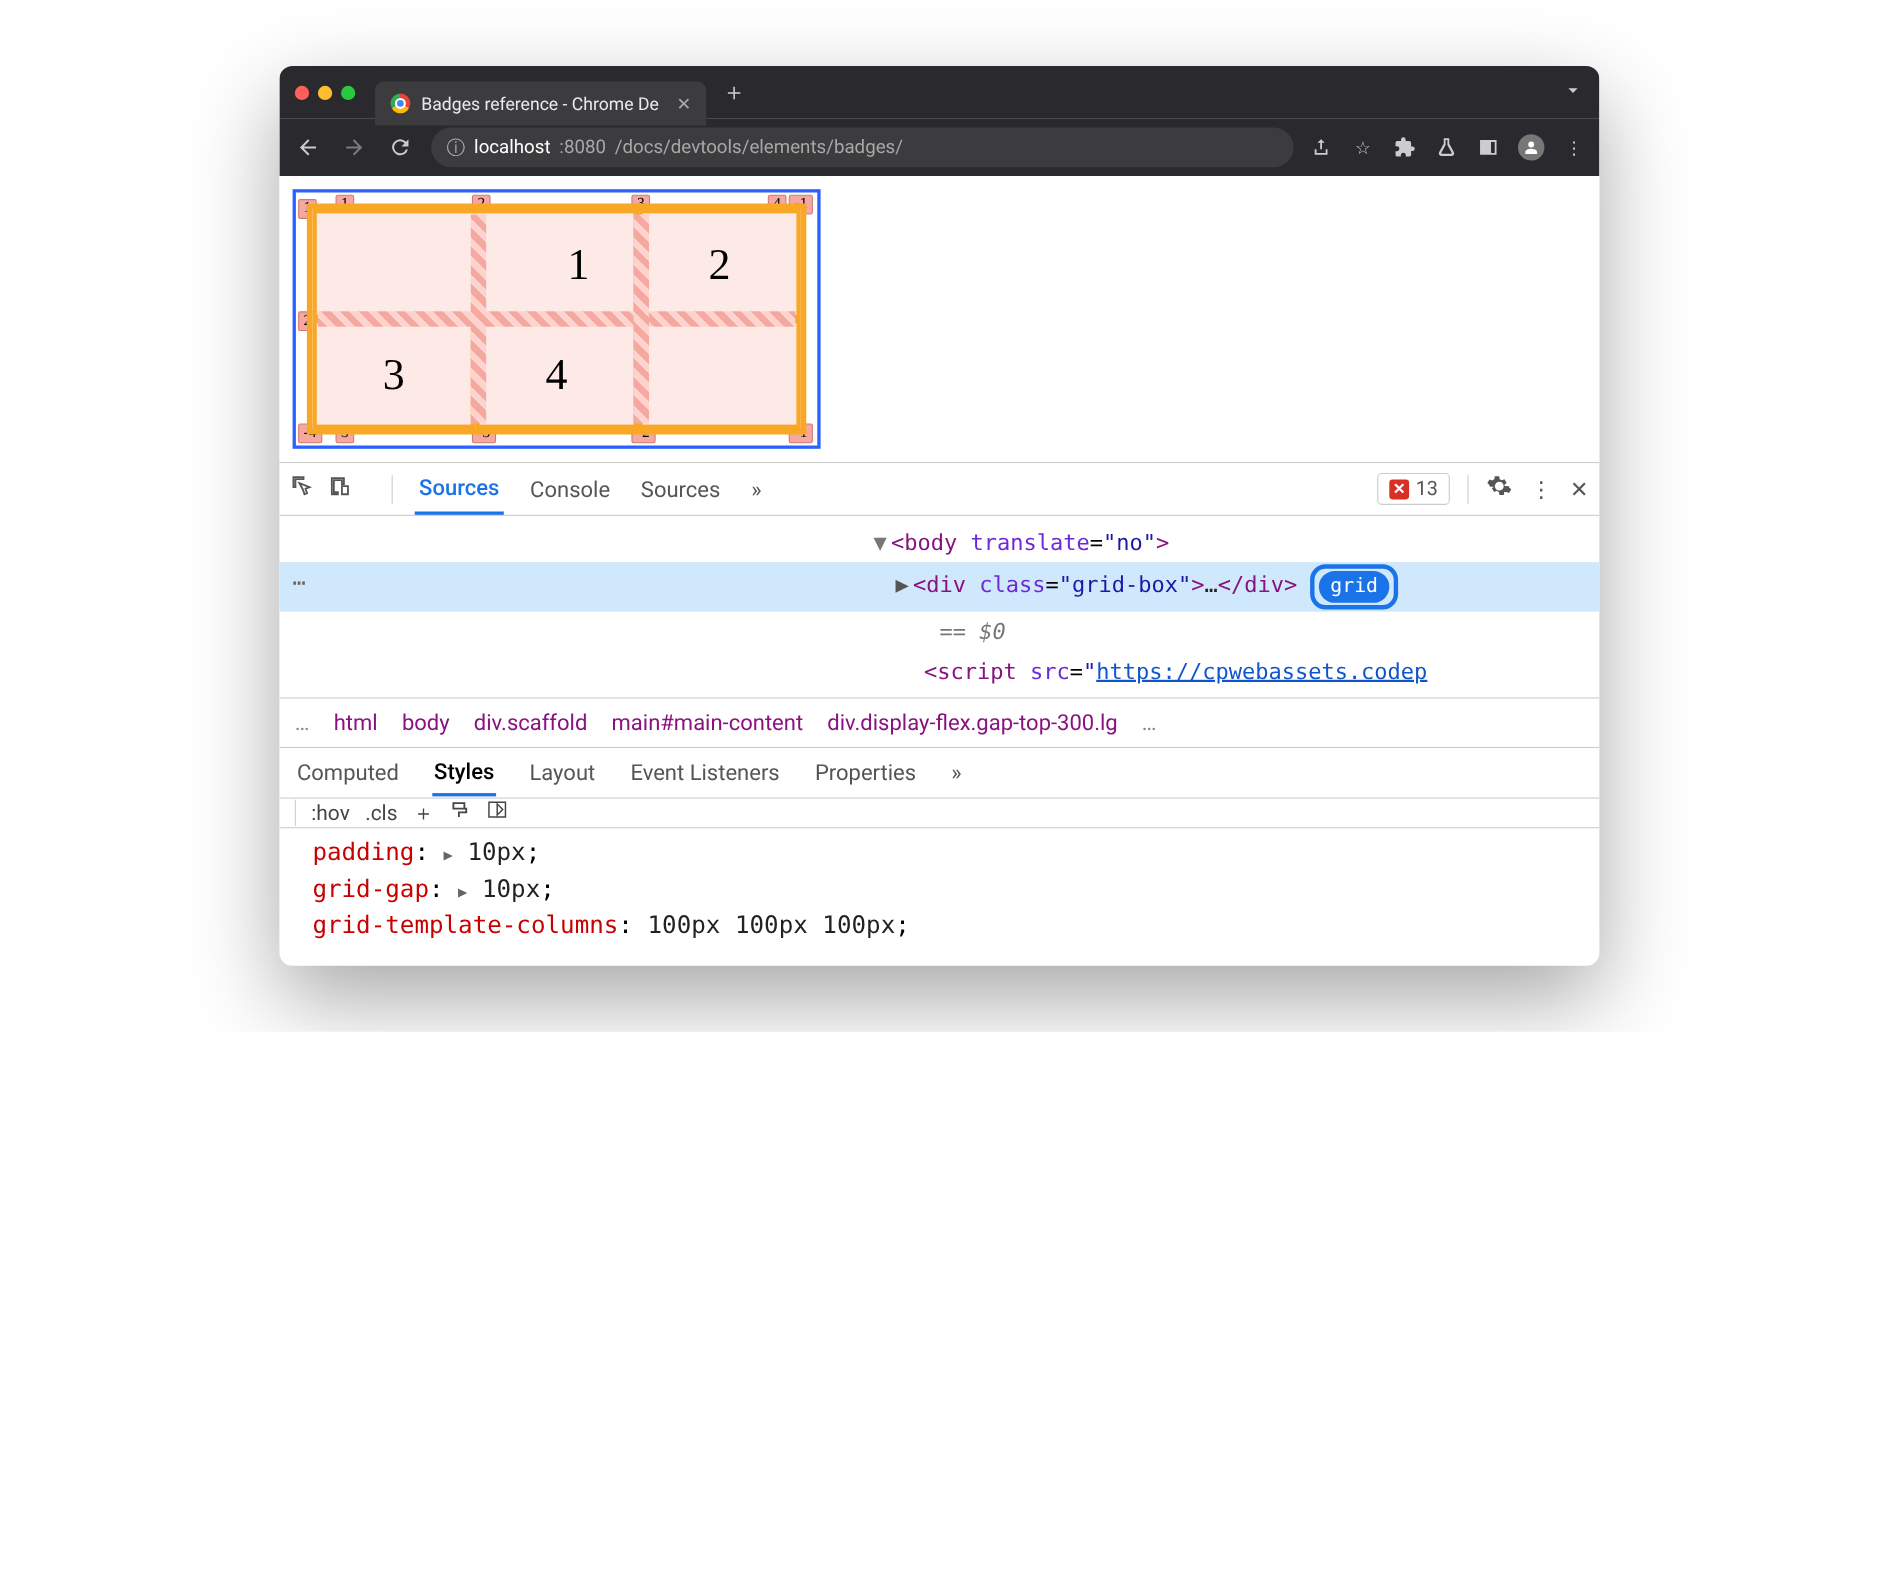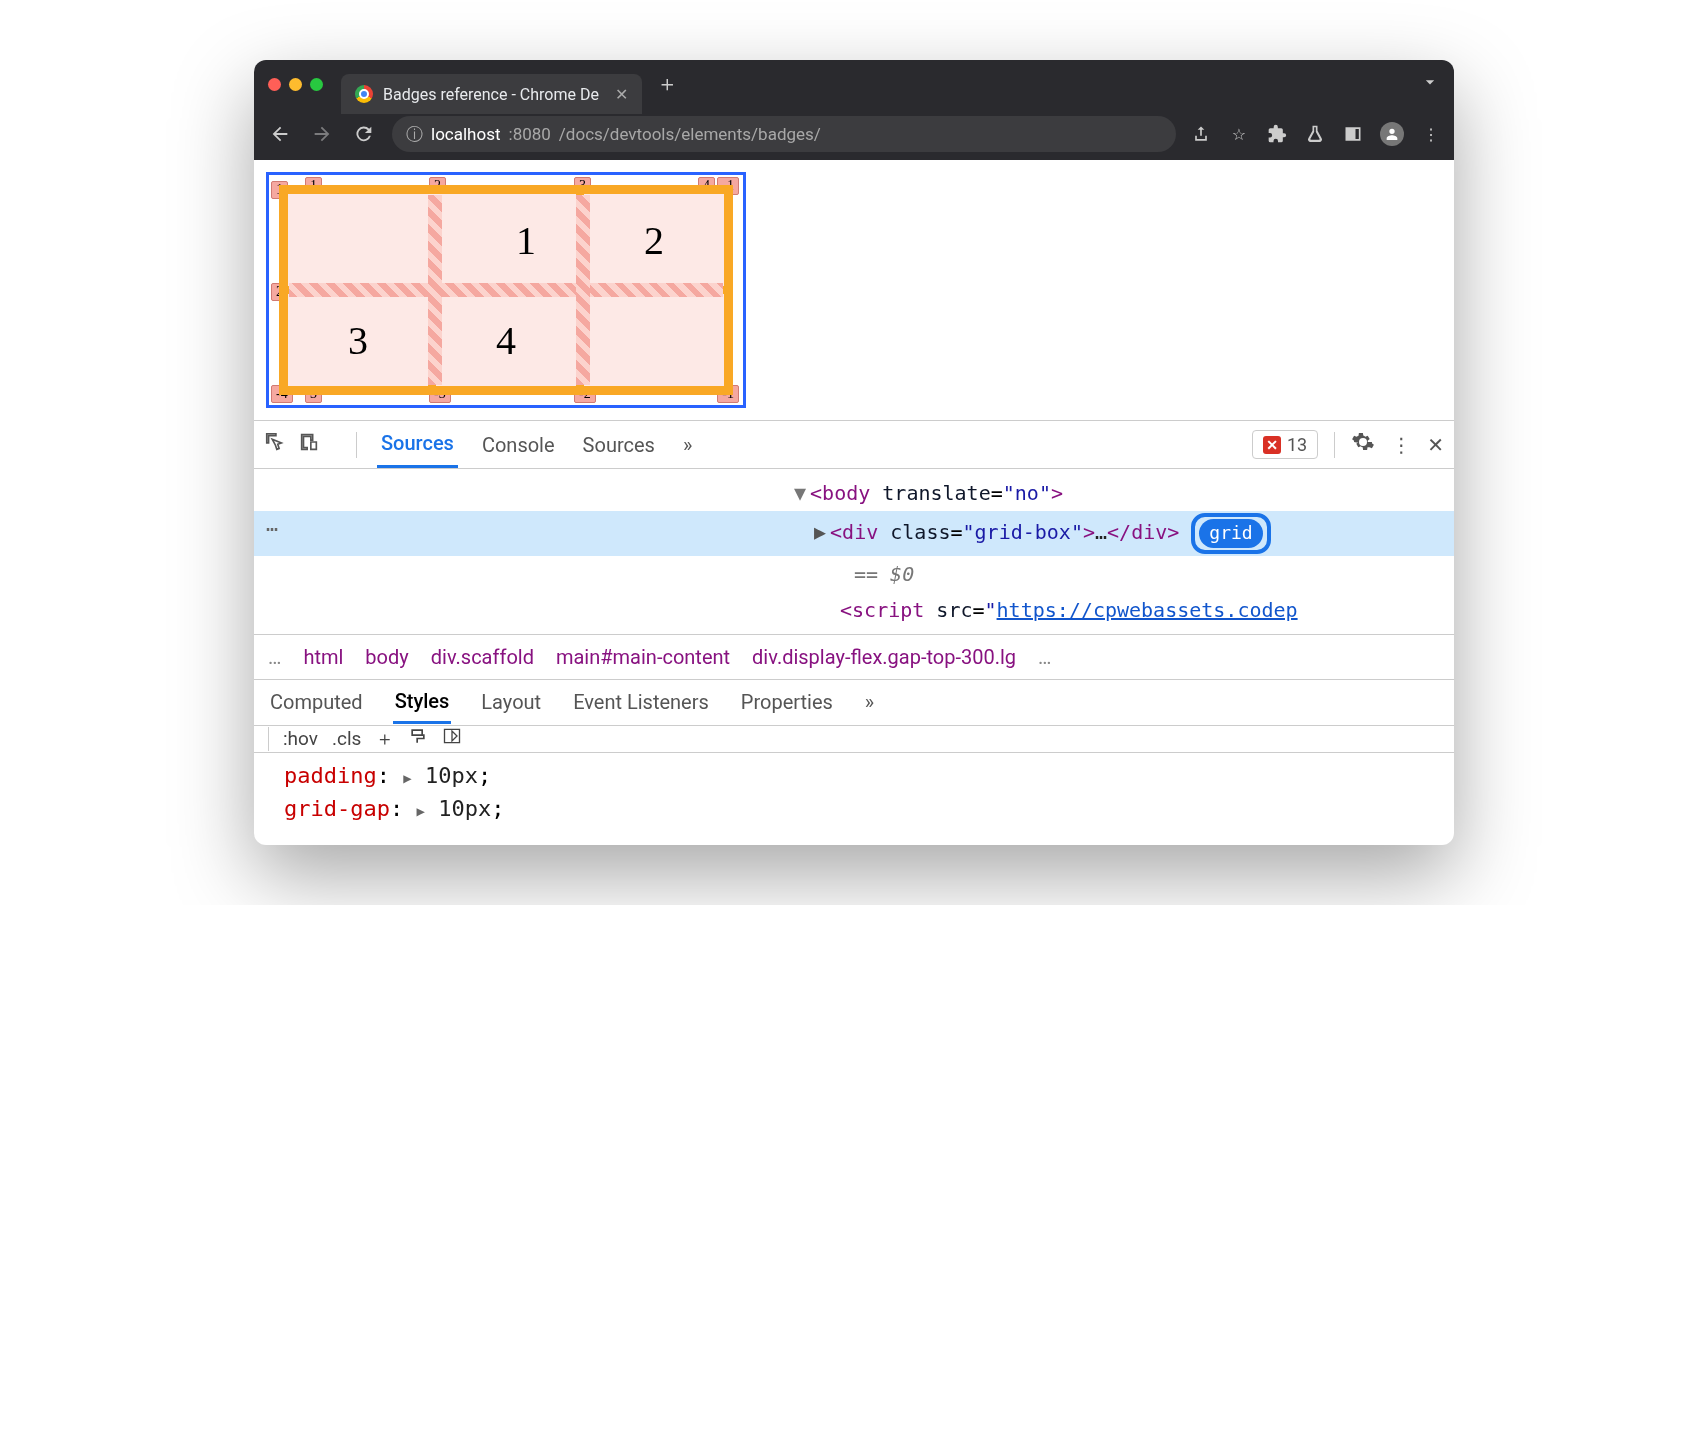--- a/index.html
+++ b/index.html
@@ -63,21 +63,21 @@
 .error-x { background: #d93025; color:#fff; width:18px; height:18px; border-radius:3px; display:flex; align-items:center; justify-content:center; font-size:14px; font-weight:bold; }
 
 .dom-tree { font-family: "SF Mono", Menlo, monospace; font-size: 20px; line-height: 1.6; padding: 6px 0; }
 .dom-line { padding: 2px 20px 2px 540px; white-space: nowrap; overflow:hidden; }
 .dom-line.selected { background: #cfe8fc; position:relative; }
 .dom-line.selected::before { content:"⋯"; position:absolute; left:12px; color:#666; font-size:20px; letter-spacing:2px; }
 .dom-indent1 { padding-left: 560px; }
 .dom-indent2 { padding-left: 600px; }
 .tag-bracket { color: #881280; }
 .tag-name { color: #881280; }
-.attr-name { color: #0f172a; }
+.attr-name { color: #6d28d9; }
 .attr-val { color: #1a1aa6; }
 .quote { color: #1a1aa6; }
 .ellip { color: #222; }
 .selected-ref { color: #777; font-style: italic; }
 .script-url { color: #1155cc; text-decoration: underline; }
 .arrow { color: #777; margin-right: 4px; }
 .grid-badge-wrap { border: 4px solid #1a73e8; border-radius: 14px; padding: 2px 4px; display:inline-flex; }
 .grid-badge-inner { background:#1a73e8; color:#fff; border-radius: 999px; padding: 0 10px; font-size: 18px; }
 
 .breadcrumb { display: flex; gap: 22px; padding: 10px 14px; font-size: 20px; color: #881280; border-top: 1px solid #ccc; border-bottom: 1px solid #ccc; align-items:center; overflow:hidden; }
@@ -297,15 +297,18 @@
       </div>
     </div>
 
     <div class="css-rules">
       <div class="css-line">
         <span class="css-prop">padding</span>: <span class="tri">▶</span> <span class="css-val">10px</span>;
       </div>
       <div class="css-line">
         <span class="css-prop">grid-gap</span>: <span class="tri">▶</span> <span class="css-val">10px</span>;
       </div>
+      <div class="css-line">
+        <span class="css-prop">grid-template-columns</span>: <span class="css-val">100px 100px 100px</span>;
+      </div>
     </div>
   </div>
 </div>
 
 </body></html>

